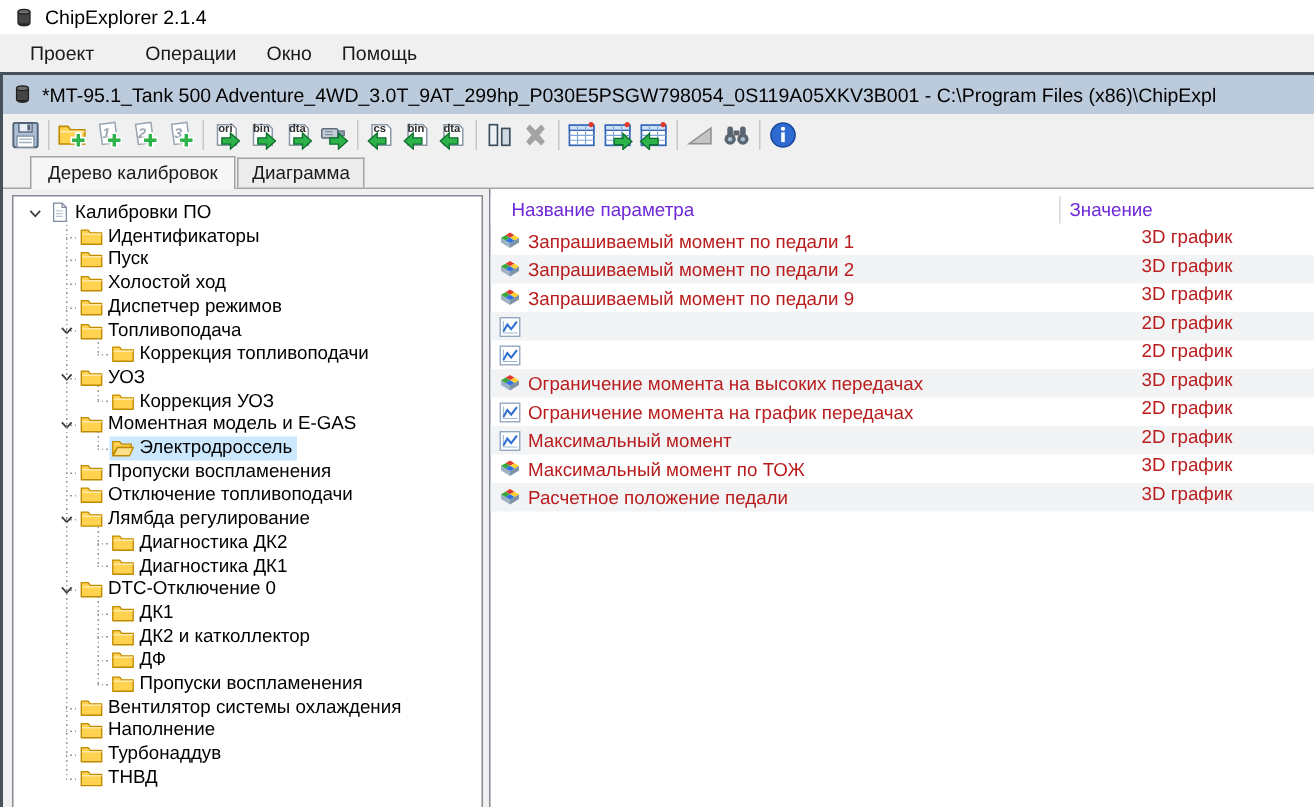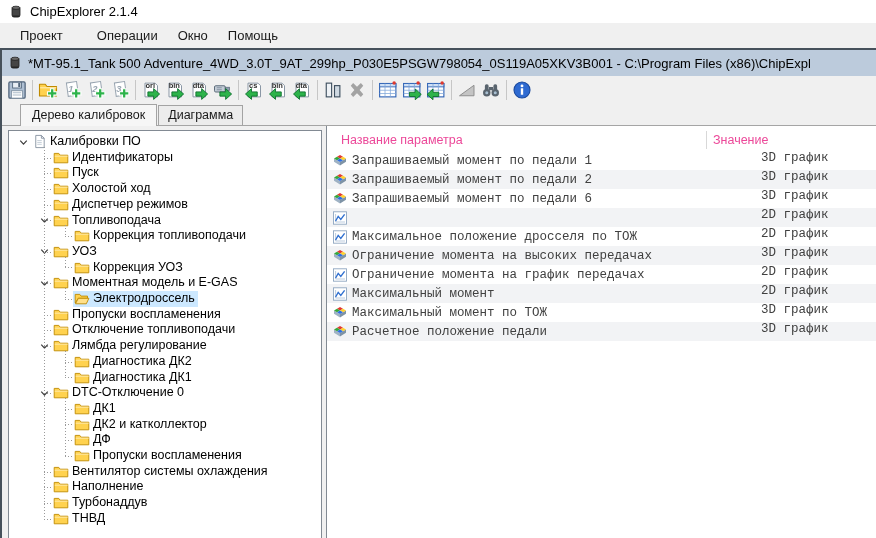--- a/index.html
+++ b/index.html
@@ -59,26 +59,26 @@
   .trow .wrap{position:absolute;top:0;height:100%;display:flex;align-items:flex-start;gap:3px;padding:0 3px 0 1px;}
   .trow .wrap.sel{background:var(--selection);}
   .trow .ticon{flex:none;display:flex;align-items:center;}
   .trow .chev{position:absolute;top:1px;width:14px;height:14px;display:flex;align-items:center;justify-content:center;}
   .stub{position:absolute;height:1px;background-image:repeating-linear-gradient(to right,#9a9a9a 0 1px,transparent 1px 3px);}
   .spine{position:absolute;width:1px;background-image:repeating-linear-gradient(to bottom,#9a9a9a 0 1px,transparent 1px 3px);}
   .listpanel{
     position:absolute;left:324px;top:0px;right:0;height:100%;
     background:#fff;border-left:1px solid var(--panel-border);box-sizing:border-box;overflow:hidden;
   }
-  .lheader{position:absolute;top:4px;left:0;right:0;height:20px;font-size:12.5px;color:#ec4899;background:#fff;}
+  .lheader{position:absolute;top:4px;left:0;right:0;height:20px;font-size:12.5px;color:#6d28d9;background:#fff;}
   .lheader .h1{position:absolute;left:14px;top:3px;}
   .lheader .h2{position:absolute;left:386px;top:3px;}
   .lheader .hdiv{position:absolute;left:379px;top:1px;height:18px;width:1px;background:#d8d8d8;}
   #plist{position:absolute;top:25px;left:0;right:0;}
-  .prow{position:absolute;left:0;right:0;height:19px;display:flex;align-items:center;font-size:12.5px;color:#404040;font-family:Liberation Mono, monospace;}
+  .prow{position:absolute;left:0;right:0;height:19px;display:flex;align-items:center;font-size:12.5px;color:#b91c1c;}
   .prow.stripe{background:var(--row-stripe);}
   .prow .picon{position:absolute;left:5px;top:1.5px;width:16px;height:16px;}
   .prow .pname{position:absolute;left:25px;top:2.5px;white-space:nowrap;}
   .prow .pvalue{position:absolute;left:386px;top:0;white-space:nowrap;margin-left:48px;}
   .icn{display:inline-flex;align-items:center;justify-content:center;}
 </style>
 </head>
 <body style="--selection: #cce8ff; --mdi-titlebar: #bccbdc; --toolbar-bg: #f0f0f0; --row-stripe: #f2f3f5; --border-dark: #46515b; --panel-border: #828a93;">
 
 <div class="app">
@@ -721,38 +721,37 @@
             </div>
             <div class="prow" style="top: 38px;">
               <span class="picon"><svg width="16" height="16" viewBox="0 0 16 16" xmlns="http://www.w3.org/2000/svg">
                   <path d="M2 5.5v3.2L8 12.4V9z" fill="#9fb2c4"></path>
                   <path d="M14 5.5v3.2L8 12.4V9z" fill="#7e93a6"></path>
                   <path d="M8 2l3 1.75L8 5.5 5 3.75z" fill="#e23a2e"></path>
                   <path d="M11 3.75 14 5.5l-3 1.75L8 5.5z" fill="#ffd02e"></path>
                   <path d="M5 3.75 8 5.5 5 7.25 2 5.5z" fill="#35a83a"></path>
                   <path d="M8 5.5l3 1.75L8 9 5 7.25z" fill="#2e6fe2"></path>
                 </svg></span>
-              <span class="pname">Запрашиваемый момент по педали 6</span>
+              <span class="pname">Запрашиваемый момент по педали 9</span>
               <span class="pvalue">3D график</span>
             </div>
             <div class="prow stripe" style="top: 57px;">
               <span class="picon"><svg width="16" height="16" viewBox="0 0 16 16" xmlns="http://www.w3.org/2000/svg">
                   <rect x="1.5" y="1.8" width="13" height="12.4" fill="#fff" stroke="#8fa6c0" stroke-width="0.9"></rect>
                   <path d="M3.6 4v8h9.4" fill="none" stroke="#9fb6d0" stroke-width="0.7"></path>
                   <polyline points="3.6,11 6.2,6.4 8.8,9.4 12.6,4.4" fill="none" stroke="#2f6fd0" stroke-width="1.4"></polyline>
                 </svg></span>
               <span class="pvalue">2D график</span>
             </div>
             <div class="prow" style="top: 76px;">
               <span class="picon"><svg width="16" height="16" viewBox="0 0 16 16" xmlns="http://www.w3.org/2000/svg">
                   <rect x="1.5" y="1.8" width="13" height="12.4" fill="#fff" stroke="#8fa6c0" stroke-width="0.9"></rect>
                   <path d="M3.6 4v8h9.4" fill="none" stroke="#9fb6d0" stroke-width="0.7"></path>
                   <polyline points="3.6,11 6.2,6.4 8.8,9.4 12.6,4.4" fill="none" stroke="#2f6fd0" stroke-width="1.4"></polyline>
                 </svg></span>
-              <span class="pname">Максимальное положение дросселя по ТОЖ</span>
               <span class="pvalue">2D график</span>
             </div>
             <div class="prow stripe" style="top: 95px;">
               <span class="picon"><svg width="16" height="16" viewBox="0 0 16 16" xmlns="http://www.w3.org/2000/svg">
                   <path d="M2 5.5v3.2L8 12.4V9z" fill="#9fb2c4"></path>
                   <path d="M14 5.5v3.2L8 12.4V9z" fill="#7e93a6"></path>
                   <path d="M8 2l3 1.75L8 5.5 5 3.75z" fill="#e23a2e"></path>
                   <path d="M11 3.75 14 5.5l-3 1.75L8 5.5z" fill="#ffd02e"></path>
                   <path d="M5 3.75 8 5.5 5 7.25 2 5.5z" fill="#35a83a"></path>
                   <path d="M8 5.5l3 1.75L8 9 5 7.25z" fill="#2e6fe2"></path>

